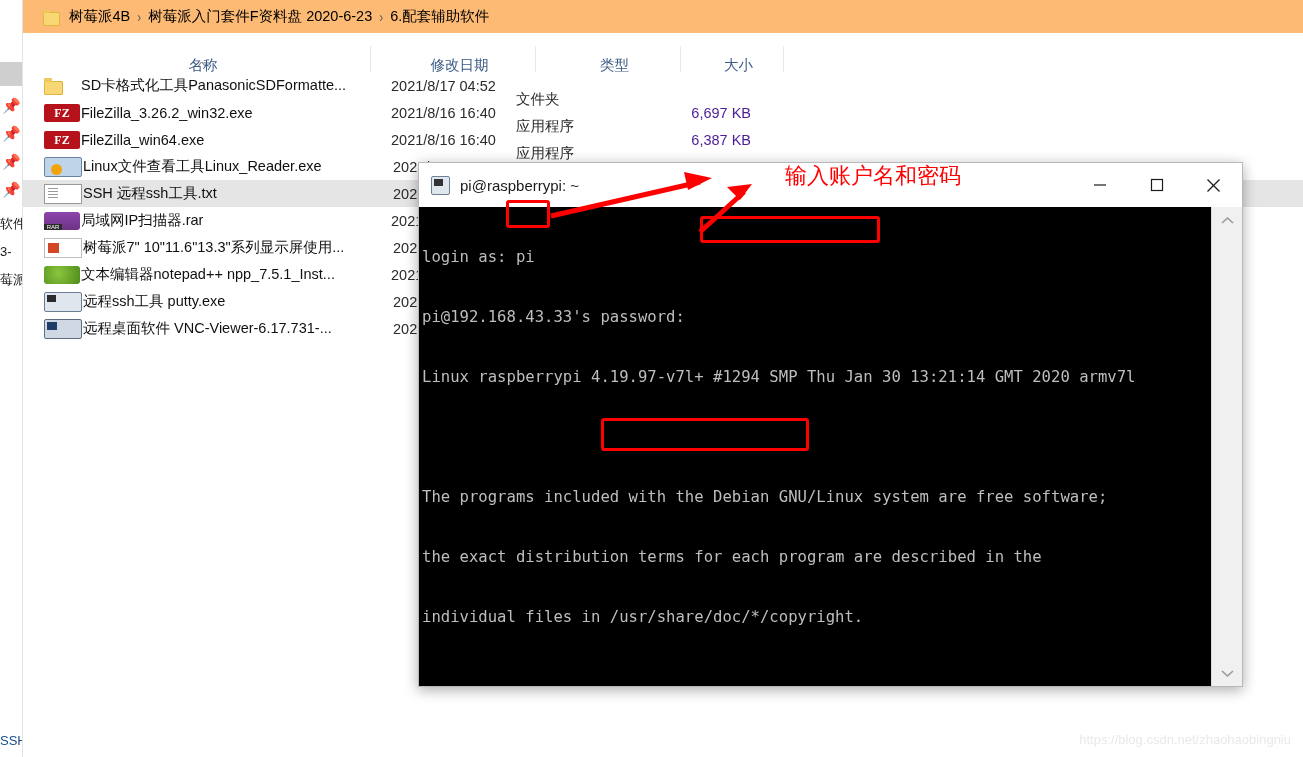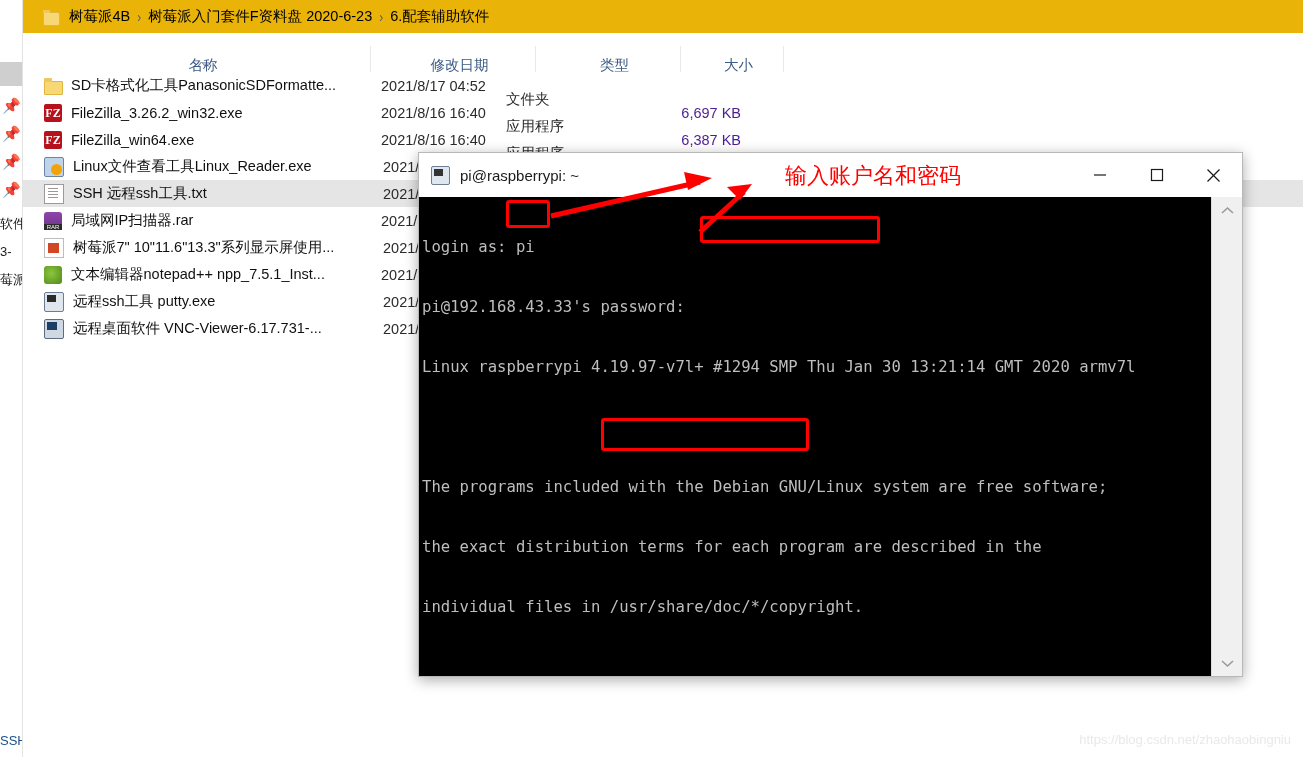--- a/index.html
+++ b/index.html
@@ -61,21 +61,21 @@
     overflow: hidden;
     white-space: nowrap;
   }
 
   
   .breadcrumb-bar {
     position: absolute;
     left: 23px; top: 0;
     right: 0;
     height: 33px;
-    background: #eab308;
+    background: #fdba74;
     display: flex;
     align-items: center;
     font-size: 14.5px;
     color: #000;
   }
   .bc-folder-icon {
     width: 16px; height: 14px;
     margin-left: -16px;
     margin-right: 10px;
     position: relative;
@@ -149,23 +149,23 @@
   .file-row {
     position: relative;
     height: 27px;
     display: flex;
     align-items: center;
     font-size: 14.5px;
     color: #101010;
   }
   .file-row.selected { background: #e5e5e5; }
   .file-icon {
-    width: 18px; height: 18px;
+    width: 36px; height: 18px;
     margin-left: 21px;
-    margin-right: 9px;
+    margin-right: 1px;
     flex: 0 0 auto;
     position: relative;
   }
   .file-name {
     white-space: nowrap;
     overflow: hidden;
     width: 310px;
     flex: 0 0 auto;
   }
   .file-date {
@@ -314,21 +314,21 @@
     bottom: 10px;
     font-size: 13px;
     color: #e9e9e9;
     white-space: nowrap;
     user-select: none;
   }
 
   
   #putty {
     position: absolute;
-    left: 418px; top: 152px;
+    left: 418px; top: 162px;
     width: 825px; height: 525px;
     background: #ffffff;
     border: 1px solid #b8b8b8;
     box-shadow: 0 3px 13px rgba(0,0,0,0.33);
     box-sizing: border-box;
   }
   .putty-title {
     position: relative;
     height: 44px;
     background: #ffffff;

